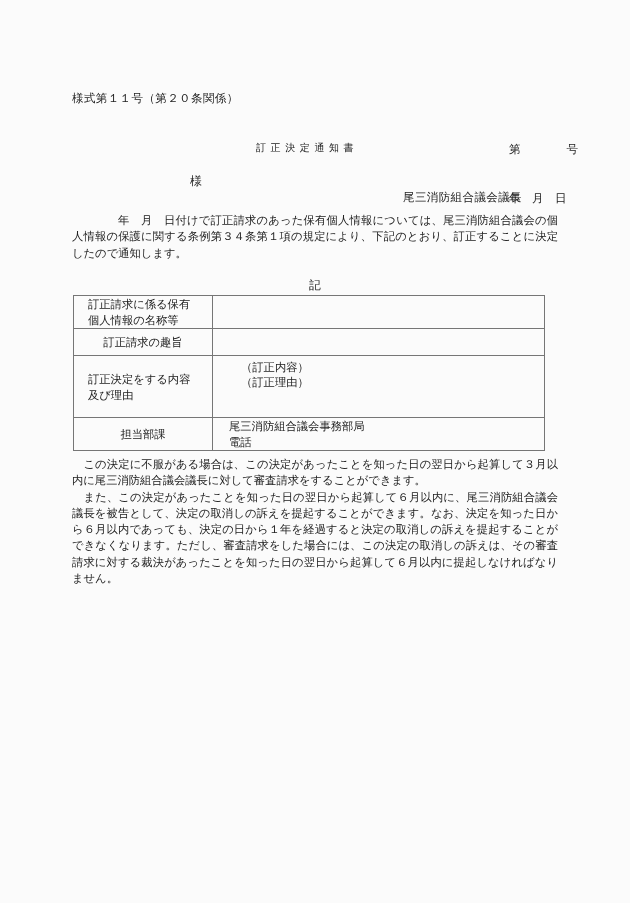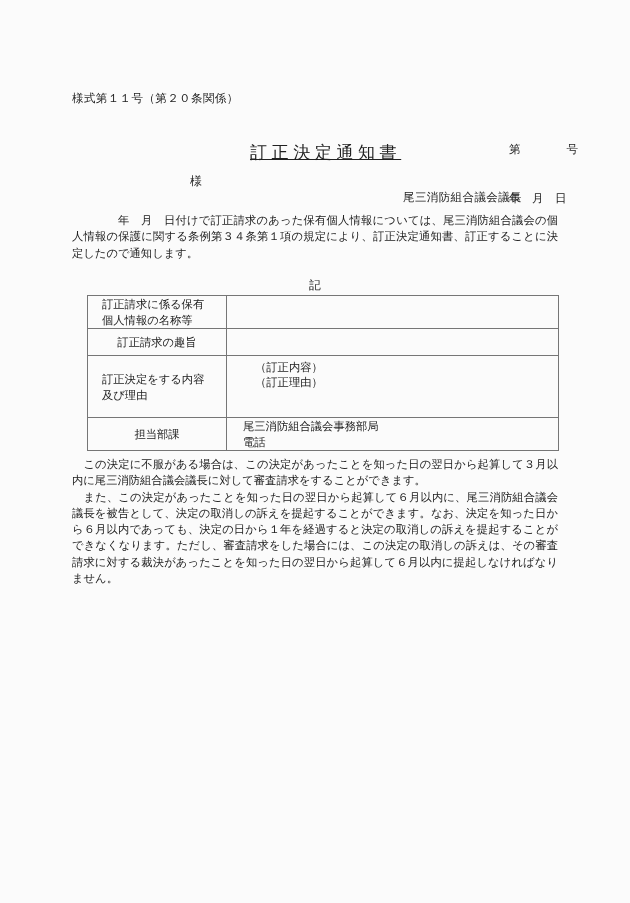--- a/index.html
+++ b/index.html
@@ -26,25 +26,24 @@
     white-space: pre;
   }
   .doc-number-block {
     left: 477px; top: 109px;
     line-height: 16.2px;
     font-size: 11.5px;
     white-space: pre;
     margin-left: 32px;
   }
   .doc-title {
-    left: 250px; top: 141px;
-    font-size: 17px;
+    left: 256px; top: 141px;
+    font-size: 10px;
     letter-spacing: 4.6px;
     white-space: pre;
-    text-decoration: underline;
   }
   .addressee {
     left: 190px; top: 173px;
     font-size: 12px;
   }
   .sender {
     left: 403px; top: 190px;
     font-size: 11.5px;
     letter-spacing: 0.4px;
   }
@@ -57,21 +56,21 @@
   }
   .ki-heading {
     left: 72px; top: 278px;
     width: 486px;
     text-align: center;
     font-size: 11.8px;
   }
 
   table.notice-table {
     position: absolute;
-    left: 87px; top: 295px;
+    left: 73px; top: 295px;
     width: 471px;
     border-collapse: collapse;
     table-layout: fixed;
     font-size: 11.3px;
     color: #212121;
   }
   .notice-table td {
     border: 1px solid #767676;
     padding: 0;
     vertical-align: middle;
@@ -110,21 +109,21 @@
     <div>第　　　　号</div>
     <div>年　月　日</div>
   </div>
 
   <div class="abs doc-title">訂正決定通知書</div>
 
   <div class="abs addressee">様</div>
 
   <div class="abs sender">尾三消防組合議会議長</div>
 
-  <div class="abs body-para">　　　　年　月　日付けで訂正請求のあった保有個人情報については、尾三消防組合議会の個人情報の保護に関する条例第３４条第１項の規定により、訂正決定通知書、訂正することに決定したので通知します。</div>
+  <div class="abs body-para">　　　　年　月　日付けで訂正請求のあった保有個人情報については、尾三消防組合議会の個人情報の保護に関する条例第３４条第１項の規定により、下記のとおり、訂正することに決定したので通知します。</div>
 
   <div class="abs ki-heading">記</div>
 
   <table class="notice-table">
     <colgroup>
       <col class="col-label">
       <col class="col-value">
     </colgroup>
     <tbody>
         <tr class="row-1">

